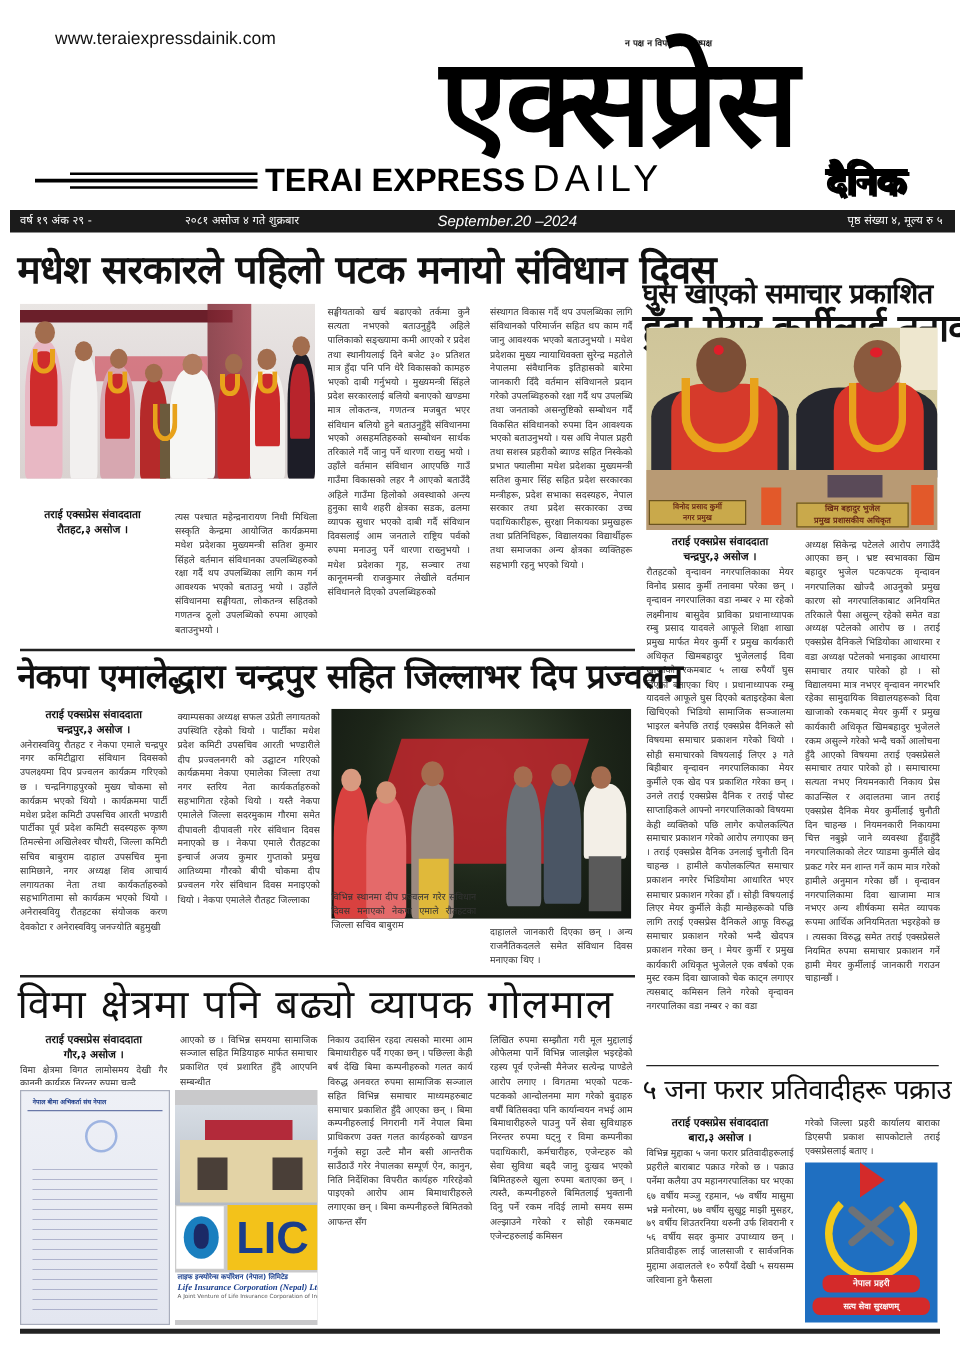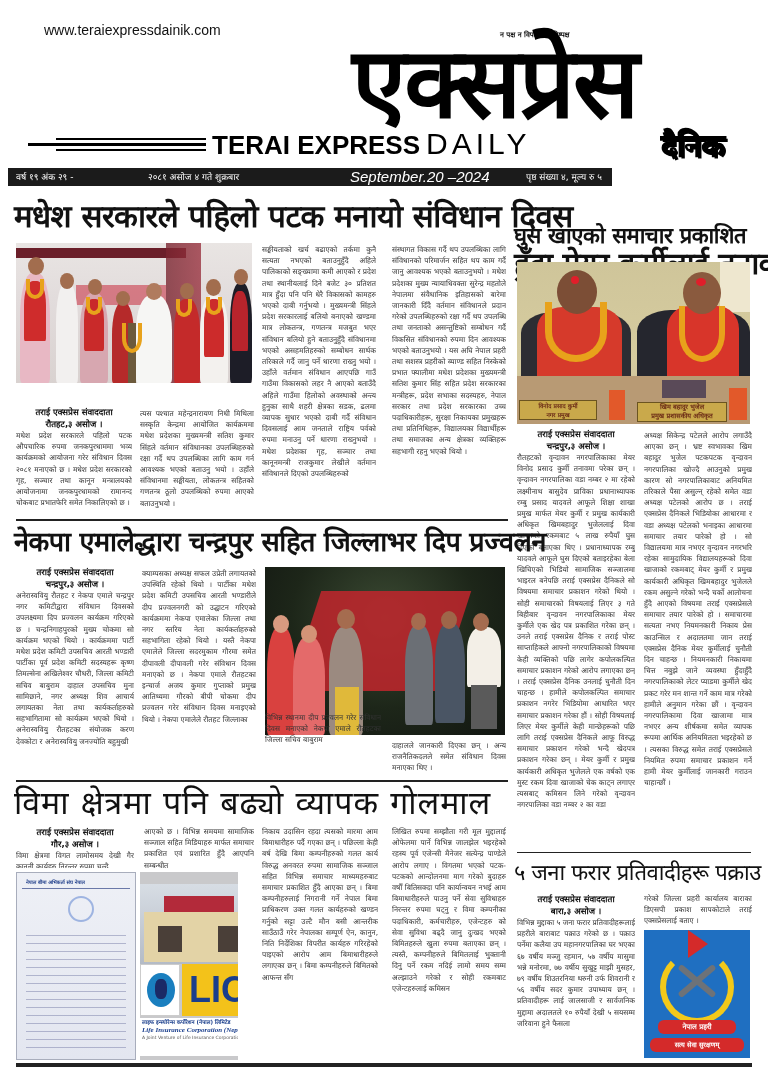--- a/index.html
+++ b/index.html
@@ -12,25 +12,25 @@
   .slogan { position: absolute; left: 500px; top: 30px; font-size: 7px; font-weight: bold; color: #111; }
   .logo-nepali { position: absolute; left: 40px; top: 28px; width: 700px; height: 110px; font-family: "DejaVu Sans", sans-serif; font-weight: bold; font-size: 98px; line-height: 110px; color: #000; letter-spacing: -2px; white-space: nowrap; }
   .logo-nepali .word1 { position: absolute; left: 0; top: 0; }
   .logo-nepali .word2 { position: absolute; left: 312px; top: 0; }
   .logo-lines { position: absolute; left: 28px; top: 138px; width: 178px; height: 16px; }
   .logo-lines span { position: absolute; left: 0; height: 2px; background: #000; }
   .logo-english { position: absolute; left: 212px; top: 130px; font-family: "Liberation Sans", sans-serif; font-weight: bold; font-size: 26px; line-height: 28px; color: #000; letter-spacing: 0px; white-space: nowrap; }
   .logo-english .daily { font-weight: normal; font-size: 30px; letter-spacing: 4px; margin-left: 6px; }
   .dainik-badge { position: absolute; left: 632px; top: 124px; width: 122px; height: 44px; font-size: 30px; font-weight: bold; line-height: 44px; text-align: center; color: #fff; -webkit-text-stroke: 1.5px #000; text-shadow: 2px 2px 0 #000; }
 
-  .dateline { position: absolute; left: 8px; top: 168px; width: 604px; height: 18px; background: #1b1b1b; color: #fff; font-size: 9px; line-height: 18px; }
+  .dateline { position: absolute; left: 8px; top: 168px; width: 756px; height: 18px; background: #1b1b1b; color: #fff; font-size: 9px; line-height: 18px; }
   .dateline span { position: absolute; top: 0; white-space: nowrap; }
   .dateline .issue { left: 8px; }
   .dateline .np-date { left: 140px; }
-  .dateline .en-date { left: 342px; font-family: "Liberation Sans", sans-serif; font-style: italic; font-size: 15px; }
+  .dateline .en-date { left: 342px; font-family: "Liberation Sans", sans-serif; font-style: italic; font-size: 12px; }
   .dateline .pages { right: 10px; }
 
   
   .headline { position: absolute; font-weight: bold; color: #111; white-space: nowrap; font-family: "DejaVu Sans", sans-serif; letter-spacing: -0.5px; }
   .byline { font-weight: bold; font-size: 8.5px; text-align: center; line-height: 12px; color: #111; }
   .col-text { font-size: 7.4px; line-height: 11.2px; color: #333; text-align: justify; overflow: hidden; }
   .col { position: absolute; overflow: hidden; }
   .rule { position: absolute; background: #222; }
 
   
@@ -100,21 +100,20 @@
   <div class="garland" style="left:70px;top:54px;width:16px;height:18px;"></div>
   <div class="garland" style="left:160px;top:56px;width:16px;height:18px;"></div>
   <div class="garland" style="left:190px;top:54px;width:16px;height:18px;"></div>
   <div style="position:absolute;left:112px;top:80px;width:8px;height:60px;background:#6c5a3c;"></div>
   <div class="garland" style="left:106px;top:80px;width:20px;height:30px;"></div>
 </div>
 
 <div class="col" style="left:16px;top:406px;width:116px;height:110px;">
   <div class="byline">तराई एक्सप्रेस संवाददाता</div>
   <div class="byline">रौतहट,३ असोज ।</div>
-  <div class="col-text" style="height:86px;">मधेश प्रदेश सरकारले पहिलो पटक औपचारिक रुपमा जनकपुरधाममा भव्य कार्यक्रमको आयोजना गरेर संविधान दिवस २०८१ मनाएको छ । मधेश प्रदेश सरकारको गृह, सञ्चार तथा कानून मन्त्रालयको आयोजनामा जनकपुरधामको रामानन्द चोकबाट प्रभातफेरि समेत निकालिएको छ ।</div>
 </div>
 <div class="col" style="left:140px;top:408px;width:114px;height:108px;">
   <div class="col-text" style="height:108px;">त्यस पश्चात महेन्द्रनारायण निधी मिथिला सस्कृति केन्द्रमा आयोजित कार्यक्रममा मधेश प्रदेशका मुख्यमन्त्री सतिश कुमार सिंहले वर्तमान संविधानका उपलब्धिहरुको रक्षा गर्दै थप उपलब्धिका लागि काम गर्न आवश्यक भएको बताउनु भयो । उहाँले संविधानमा सङ्घीयता, लोकतन्त्र सहितको गणतन्त्र ठूलो उपलब्धिको रुपमा आएको बताउनुभयो ।</div>
 </div>
 <div class="col" style="left:262px;top:244px;width:114px;height:272px;">
   <div class="col-text" style="height:272px;">सङ्घीयताको खर्च बढाएको तर्कमा कुनै सत्यता नभएको बताउनुहुँदै अहिले पालिकाको सङ्ख्यामा कमी आएको र प्रदेश तथा स्थानीयलाई दिने बजेट ३० प्रतिशत मात्र हुँदा पनि पनि धेरै विकासको कामहरु भएको दाबी गर्नुभयो । मुख्यमन्त्री सिंहले प्रदेश सरकारलाई बलियो बनाएको खण्डमा मात्र लोकतन्त्र, गणतन्त्र मजबुत भएर संविधान बलियो हुने बताउनुहुँदै संविधानमा भएको असहमतिहरुको सम्बोधन सार्थक तरिकाले गर्दै जानु पर्ने धारणा राख्नु भयो । उहाँले वर्तमान संविधान आएपछि गाउँ गाउँमा विकासको लहर नै आएको बताउँदै अहिले गाउँमा हिलोको अवस्थाको अन्त्य हुनुका साथै शहरी क्षेत्रका सडक, ढलमा व्यापक सुधार भएको दाबी गर्दै संविधान दिवसलाई आम जनताले राष्ट्रिय पर्वको रुपमा मनाउनु पर्ने धारणा राख्नुभयो । मधेश प्रदेशका गृह, सञ्चार तथा कानूनमन्त्री राजकुमार लेखीले वर्तमान संविधानले दिएको उपलब्धिहरुको</div>
 </div>
 <div class="col" style="left:392px;top:244px;width:114px;height:272px;">
   <div class="col-text" style="height:272px;">संस्थागत विकास गर्दै थप उपलब्धिका लागि संविधानको परिमार्जन सहित थप काम गर्दै जानु आवश्यक भएको बताउनुभयो । मधेश प्रदेशका मुख्य न्यायाधिवक्ता सुरेन्द्र महतोले नेपालमा संवैधानिक इतिहासको बारेमा जानकारी दिँदै वर्तमान संविधानले प्रदान गरेको उपलब्धिहरुको रक्षा गर्दै थप उपलब्धि तथा जनताको असन्तुष्टिको सम्बोधन गर्दै विकसित संविधानको रुपमा दिन आवश्यक भएको बताउनुभयो । यस अघि नेपाल प्रहरी तथा सशस्त्र प्रहरीको ब्याण्ड सहित निस्केको प्रभात फ्यालीमा मधेश प्रदेशका मुख्यमन्त्री सतिश कुमार सिंह सहित प्रदेश सरकारका मन्त्रीहरू, प्रदेश सभाका सदस्यहरु, नेपाल सरकार तथा प्रदेश सरकारका उच्च पदाधिकारीहरू, सुरक्षा निकायका प्रमुखहरू तथा प्रतिनिधिहरू, विद्यालयका विद्यार्थीहरू तथा समाजका अन्य क्षेत्रका व्यक्तिहरू सहभागी रहनु भएको थियो ।</div>
 </div>
@@ -213,21 +212,21 @@
 </div>
 
 <div class="photo" style="left:16px;top:872px;width:120px;height:188px;">
   <div class="ph-bg" style="background:linear-gradient(180deg,#eef0f6 0%,#e3e6f0 100%);border:1px solid #a8adbc;"></div>
   <div style="position:absolute;left:10px;top:6px;width:100px;height:8px;font-size:5px;line-height:8px;color:#1f3e8a;font-weight:bold;overflow:hidden;white-space:nowrap;">नेपाल बीमा अभिकर्ता संघ नेपाल</div>
   <div style="position:absolute;left:6px;top:16px;width:108px;height:1px;background:#6a78a8;"></div>
   <div style="position:absolute;left:52px;top:24px;width:26px;height:26px;border:2px solid #7d9bd8;border-radius:50%;opacity:.7;"></div>
   <div style="position:absolute;left:10px;top:56px;width:100px;height:120px;background:repeating-linear-gradient(180deg,transparent 0 7px,#6c72a0 7px 8px);opacity:.45;"></div>
 </div>
 
-<div class="photo" style="left:140px;top:872px;width:98px;height:188px;background:#c9c9cb;padding-left:41px;">
+<div class="photo" style="left:140px;top:872px;width:114px;height:188px;background:#c9c9cb;padding-left:41px;">
   <div style="position:absolute;left:0;top:12px;width:114px;height:80px;background:linear-gradient(180deg,#d7dde4 0%,#b4bbc6 100%);"></div>
   <div style="position:absolute;left:24px;top:24px;width:70px;height:18px;background:#b32a3a;"></div>
   <div style="position:absolute;left:4px;top:40px;width:110px;height:50px;background:#e3d3a6;"></div>
   <div style="position:absolute;left:18px;top:54px;width:24px;height:26px;background:#4a3f38;"></div>
   <div style="position:absolute;left:78px;top:54px;width:24px;height:26px;background:#4a3f38;"></div>
   <div style="position:absolute;left:0;top:92px;width:40px;height:52px;background:#fff;border:1px solid #ccc;">
     <div style="position:absolute;left:6px;top:8px;width:28px;height:34px;border-radius:50%;background:#1a7fbf;"></div>
     <div style="position:absolute;left:14px;top:14px;width:12px;height:20px;border-radius:40%;background:#1b2a66;"></div>
   </div>
   <div style="position:absolute;left:42px;top:92px;width:72px;height:52px;background:#f3c21a;color:#1a3e8c;font-family:'Liberation Sans',sans-serif;font-weight:bold;font-size:36px;line-height:52px;text-align:center;">LIC</div>

